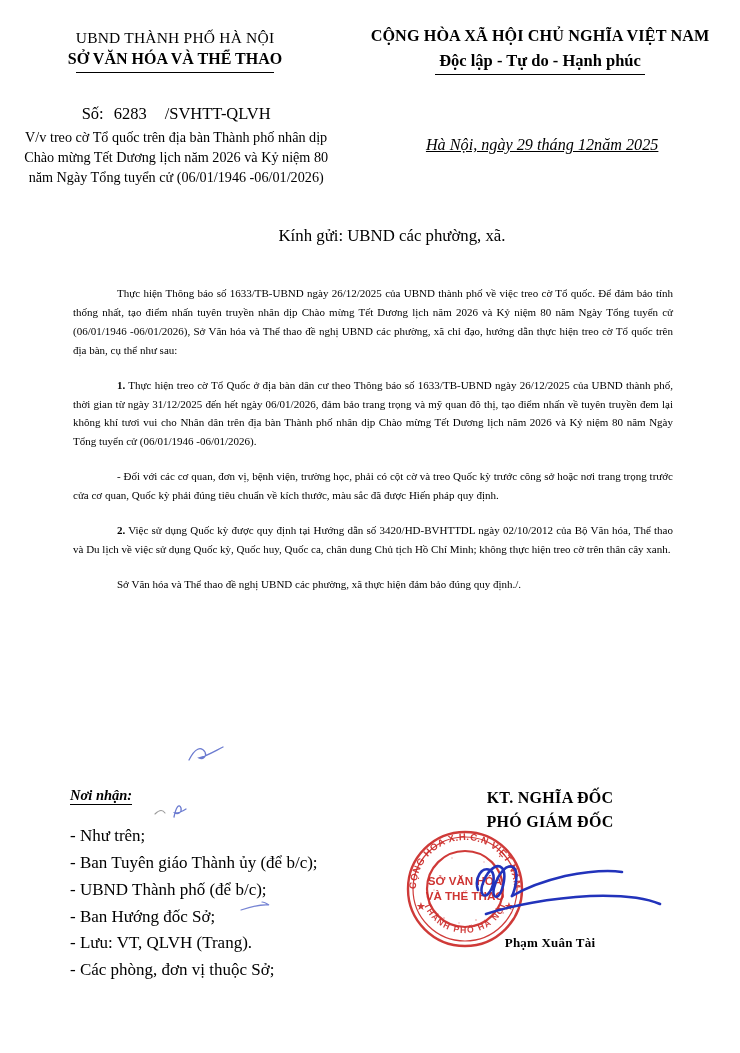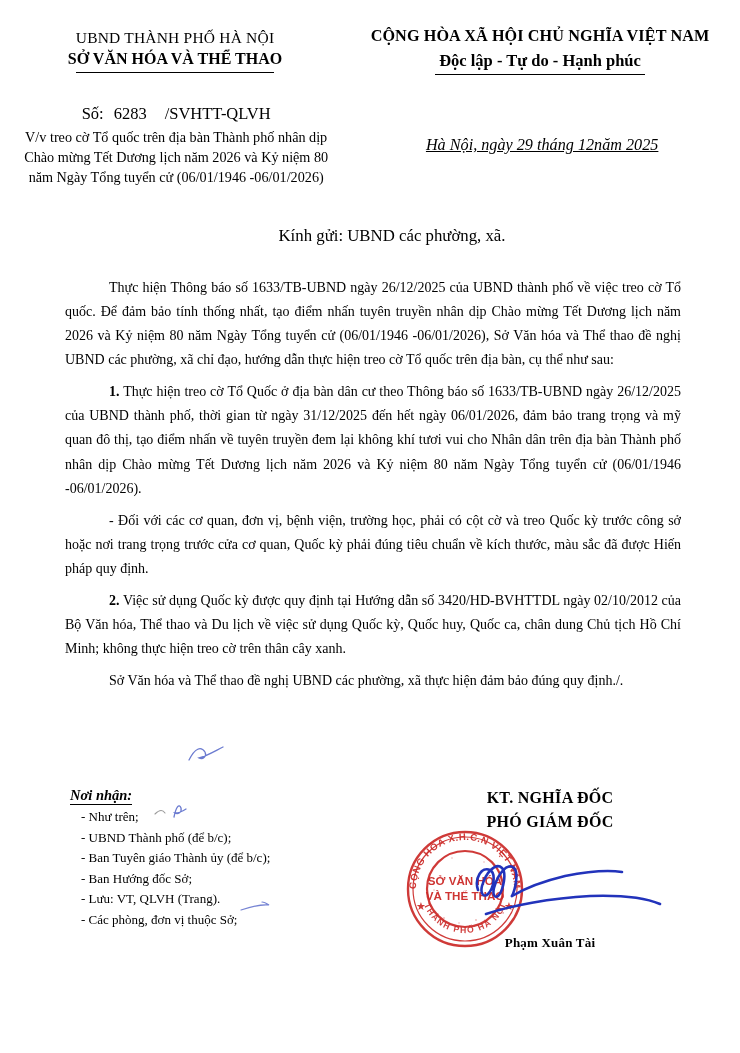--- a/index.html
+++ b/index.html
@@ -137,60 +137,59 @@
   }
 
   
   .body {
     position: absolute;
     top: 268px;
     left: 57px;
     width: 632px;
   }
   .body p {
-    margin: 8px;
-    font-size: 14px;
+    margin: 16px;
+    font-size: 11px;
     line-height: 1.72;
     text-align: justify;
     text-justify: inter-word;
     text-indent: 44px;
   }
   .body p .num { font-weight: bold; }
 
   
   .recipients {
     position: absolute;
     top: 786px;
     left: 70px;
     width: 290px;
   }
   .recipients-title {
     font-size: 14.5px;
     font-weight: bold;
     font-style: italic;
-    margin-bottom: 3px;
+    margin-bottom: 19px;
     display: inline-block;
     position: relative;
     font-family: Liberation Serif, serif;
   }
   .recipients-title::after {
     content: "";
     position: absolute;
     left: 0;
     right: 0;
     bottom: -1px;
     height: 1px;
     background: #000;
   }
   .recipients li {
-    font-size: 13px;
+    font-size: 17px;
     line-height: 1.58;
     list-style: none;
     white-space: nowrap;
-    margin-left: 11px;
   }
   .recipients ul { margin: 0; padding: 0; }
 
   .signblock {
     position: absolute;
     top: 786px;
     left: 400px;
     width: 300px;
     text-align: center;
   }
@@ -306,22 +305,22 @@
   <div class="ink-mark-3">
     <svg width="40" height="20" viewBox="0 0 40 20">
       <path d="M3 14 C12 11, 22 8, 31 9 C28 7, 26 6, 24 6" fill="none" stroke="#3a4fc0" stroke-width="1.2" opacity="0.7" stroke-linecap="round"></path>
     </svg>
   </div>
 
   <div class="recipients">
     <div class="recipients-title">Nơi nhận:</div>
     <ul>
       <li>- Như trên;</li>
+      <li>- Ban Tuyên giáo Thành ủy (để b/c);</li>
       <li>- UBND Thành phố (để b/c);</li>
-      <li>- Ban Tuyên giáo Thành ủy (để b/c);</li>
       <li>- Ban Hướng đốc Sở;</li>
       <li>- Lưu: VT, QLVH (Trang).</li>
       <li>- Các phòng, đơn vị thuộc Sở;</li>
     </ul>
   </div>
 
   <div class="signblock">
     <div class="sign-title1">KT. NGHĨA ĐỐC</div>
     <div class="sign-title2">PHÓ GIÁM ĐỐC</div>
   </div>

